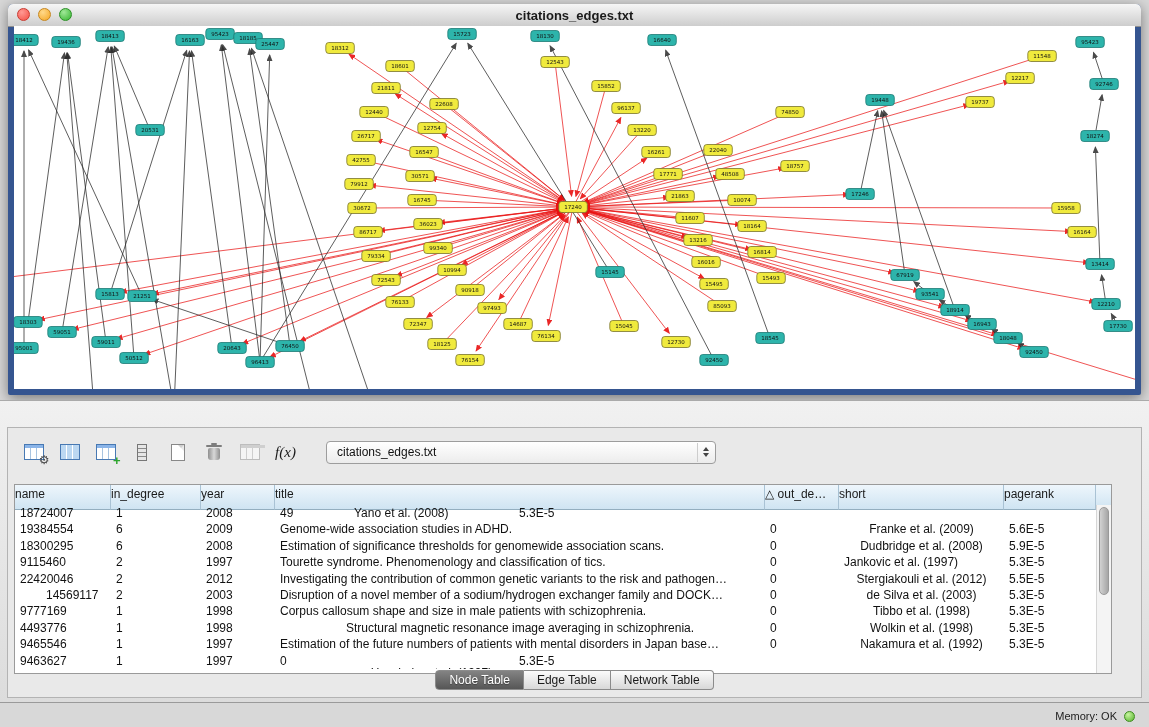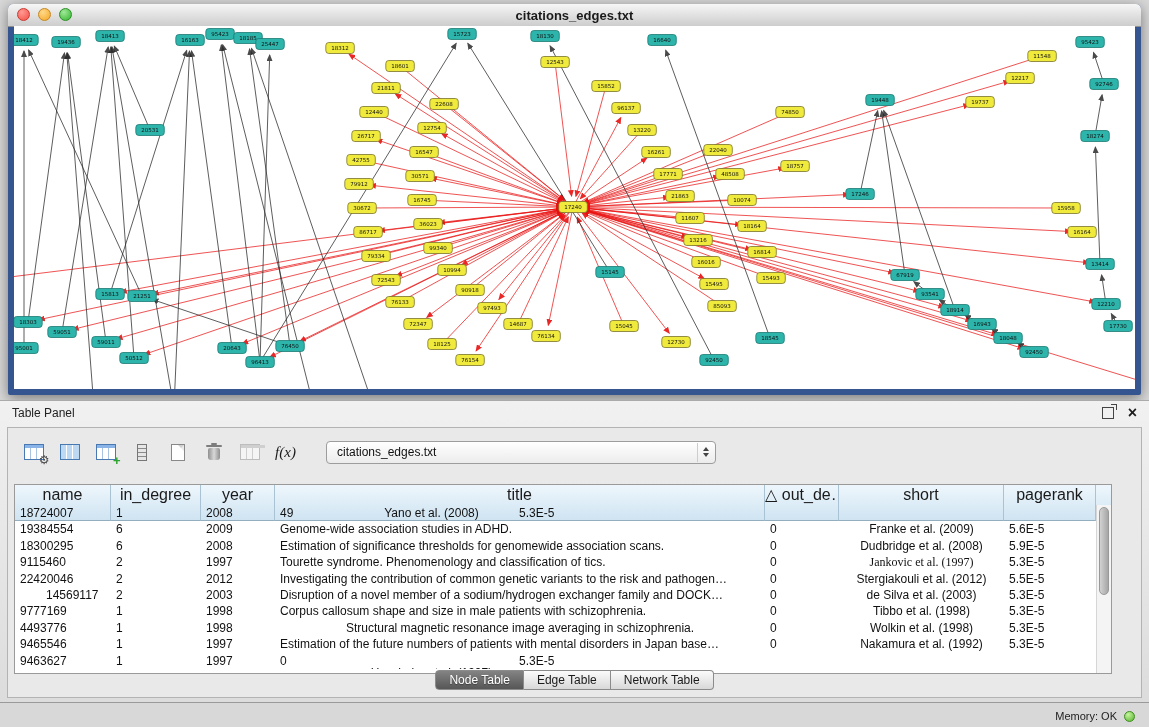--- a/index.html
+++ b/index.html
@@ -58,21 +58,21 @@
   .fx span{font-style:italic;font-family:"Liberation Serif",serif;font-size:15px;color:#1a1a1a}
   .combo{margin-left:18px;width:390px;height:23px;background:linear-gradient(#ffffff,#ececec);border:1px solid #9d9d9d;
          border-radius:4px;display:flex;align-items:center;padding:0 2px 0 10px;box-sizing:border-box;font-size:12px;color:#111}
   .combo-text{flex:1;overflow:hidden;white-space:nowrap}
   .combo-stepper{width:15px;height:19px;display:flex;flex-direction:column;align-items:center;justify-content:center;gap:2px;border-left:1px solid #cdcdcd}
   .arr-up{width:0;height:0;border-left:3.5px solid transparent;border-right:3.5px solid transparent;border-bottom:4.5px solid #444}
   .arr-dn{width:0;height:0;border-left:3.5px solid transparent;border-right:3.5px solid transparent;border-top:4.5px solid #444}
 
   .tablewrap{position:absolute;left:6px;top:56px;width:1096px;height:188px;background:#fff;border:1px solid #9a9a9a}
   .thead{display:flex;height:20px}
-  .th{box-sizing:border-box;height:36px;line-height:19px;text-align:center;font-size:16px;color:#1a1a1a;
+  .th{box-sizing:border-box;height:25px;line-height:19px;font-size:12px;color:#1a1a1a;
       background:linear-gradient(#eef6fc,#cfe4f2);border-right:1px solid #a9c2d4;border-bottom:1px solid #93aebf;
       overflow:hidden;white-space:nowrap}
   .th.stub{border-right:none}
   .tr{display:flex;height:16.4px;background:#fff}
   .td{box-sizing:border-box;font-size:12px;color:#111;line-height:16.4px;padding:0 5px;overflow:hidden;white-space:nowrap}
   .vscroll{position:absolute;top:20px;right:0;bottom:0;width:15px;background:#f4f4f4;border-left:1px solid #d6d6d6;box-sizing:border-box}
   .vthumb{position:absolute;left:2px;right:2px;top:2px;height:86px;border-radius:6px;border:1px solid #999;
           background:linear-gradient(90deg,#d2d2d2,#a6a6a6)}
 
   .tabs{position:absolute;left:0;right:0;bottom:7px;display:flex;justify-content:center}
@@ -587,27 +587,20 @@
         </g>
         <g>
           <rect x="831.8" y="162.5" width="28.5" height="11" rx="3" class="node-t"></rect>
           <text x="846" y="170" text-anchor="middle" class="node-label">17246</text>
         </g>
       </svg>
   </div>
 </div>
 
 <div id="table-panel">
-  <div class="panel-titlebar">
-    <span>Table Panel</span>
-    <span class="panel-actions">
-      <span class="float-icon"></span>
-      <span class="close-x">×</span>
-    </span>
-  </div>
   <div class="panel-content">
 
     <div class="toolbar">
       <div class="tbtn">
         <span class="ic-table">
             <span class="ov gear">⚙</span>
           </span>
       </div>
       <div class="tbtn">
         <span class="ic-cols"></span>
@@ -651,21 +644,21 @@
           <div class="th" style="width: 165px;">short</div>
           <div class="th" style="width: 92px;">pagerank</div>
           <div class="th stub" style="width: 15px;"></div>
         </div>
       <div class="tbody" id="tbody">
           <div class="tr">
             <div class="td" style="width: 96px; text-align: left;">18724007</div>
             <div class="td" style="width: 90px; text-align: left;">1</div>
             <div class="td" style="width: 74px; text-align: left;">2008</div>
             <div class="td" style="width: 74px; text-align: left;">49</div>
-            <div class="td" style="width: 165px; text-align: center;">Yano et al. (2008)</div>
+            <div class="td" style="width: 165px; ">Yano et al. (2008)</div>
             <div class="td" style="width: 92px; text-align: left;">5.3E-5</div>
           </div>
           <div class="tr">
             <div class="td" style="width: 96px; text-align: left;">19384554</div>
             <div class="td" style="width: 90px; text-align: left;">6</div>
             <div class="td" style="width: 74px; text-align: left;">2009</div>
             <div class="td" style="width: 490px; text-align: left;">Genome-wide association studies in ADHD.</div>
             <div class="td" style="width: 74px; text-align: left;">0</div>
             <div class="td" style="width: 165px; text-align: center;">Franke et al. (2009)</div>
             <div class="td" style="width: 92px; text-align: left;">5.6E-5</div>
@@ -678,21 +671,21 @@
             <div class="td" style="width: 74px; text-align: left;">0</div>
             <div class="td" style="width: 165px; text-align: center;">Dudbridge et al. (2008)</div>
             <div class="td" style="width: 92px; text-align: left;">5.9E-5</div>
           </div>
           <div class="tr">
             <div class="td" style="width: 96px; text-align: left;">9115460</div>
             <div class="td" style="width: 90px; text-align: left;">2</div>
             <div class="td" style="width: 74px; text-align: left;">1997</div>
             <div class="td" style="width: 490px; text-align: left;">Tourette syndrome. Phenomenology and classification of tics.</div>
             <div class="td" style="width: 74px; text-align: left;">0</div>
-            <div class="td" style="width: 165px; text-align: center; font-family: Liberation Serif, serif;">Jankovic et al. (1997)</div>
+            <div class="td" style="width: 165px; text-align: left;">Jankovic et al. (1997)</div>
             <div class="td" style="width: 92px; text-align: left;">5.3E-5</div>
           </div>
           <div class="tr">
             <div class="td" style="width: 96px; text-align: left;">22420046</div>
             <div class="td" style="width: 90px; text-align: left;">2</div>
             <div class="td" style="width: 74px; text-align: left;">2012</div>
             <div class="td" style="width: 490px; text-align: left;">Investigating the contribution of common genetic variants to the risk and pathogen…</div>
             <div class="td" style="width: 74px; text-align: left;">0</div>
             <div class="td" style="width: 165px; text-align: center;">Stergiakouli et al. (2012)</div>
             <div class="td" style="width: 92px; text-align: left;">5.5E-5</div>

